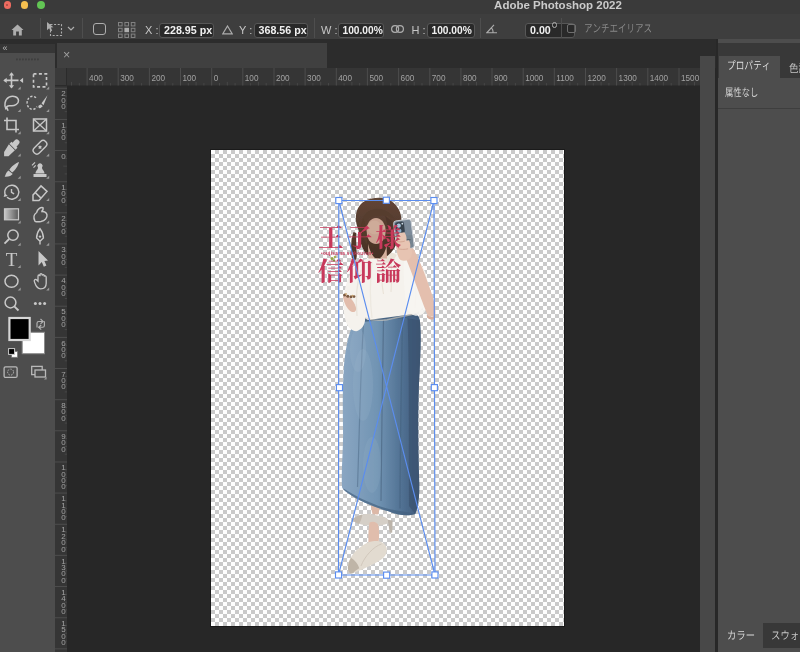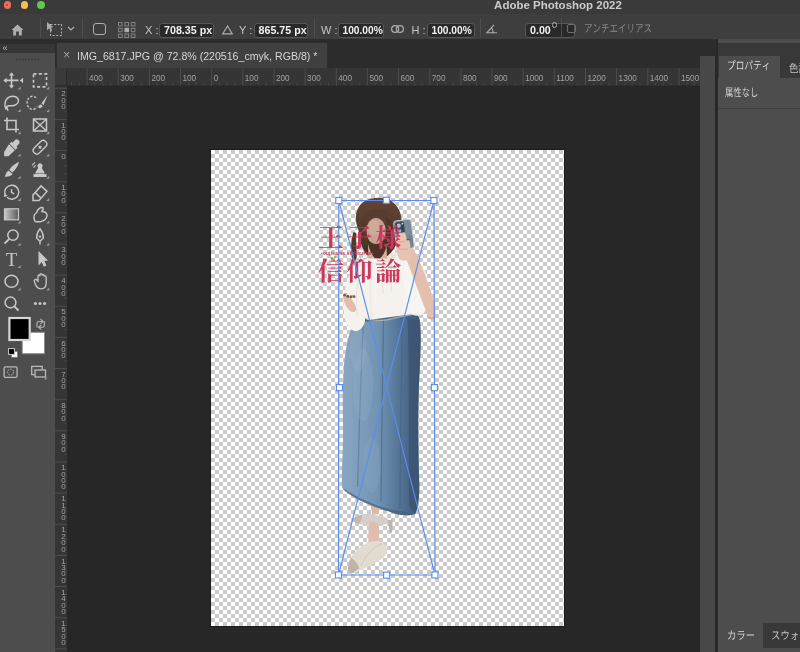--- a/index.html
+++ b/index.html
@@ -38,26 +38,26 @@
       <rect x="6.9" y="0.5" width="3.6" height="3.4" fill="none" stroke="#828282"></rect>
       <rect x="13.3" y="0.5" width="3.6" height="3.4" fill="none" stroke="#828282"></rect>
       <rect x="0.5" y="6.3" width="3.6" height="3.4" fill="none" stroke="#828282"></rect>
       <rect x="6.4" y="5.8" width="4.6" height="4.4" fill="#adadad"></rect>
       <rect x="13.3" y="6.3" width="3.6" height="3.4" fill="none" stroke="#828282"></rect>
       <rect x="0.5" y="12.1" width="3.6" height="3.4" fill="none" stroke="#828282"></rect>
       <rect x="6.9" y="12.1" width="3.6" height="3.4" fill="none" stroke="#828282"></rect>
       <rect x="13.3" y="12.1" width="3.6" height="3.4" fill="none" stroke="#828282"></rect>
     </svg>
     <div class="olabel" style="left:145px">X :</div>
-    <div class="field" style="left:159px;width:48.5px">708.35 px</div>
+    <div class="field" style="left:159px;width:48.5px">228.95 px</div>
     <svg class="abs" style="left:221.5px;top:10.5px" width="11" height="10" viewBox="0 0 11 10">
       <path d="M5.5 1 L10.3 8.9 L0.7 8.9 Z" fill="none" stroke="#adadad" stroke-width="1.2"></path>
     </svg>
     <div class="olabel" style="left:239px">Y :</div>
-    <div class="field" style="left:253.5px;width:48px">865.75 px</div>
+    <div class="field" style="left:253.5px;width:48px">368.56 px</div>
     <div class="vsep" style="left:314px"></div>
     <div class="olabel" style="left:321px">W :</div>
     <div class="field" style="left:337.5px;width:40.5px;font-size:10.2px">100.00%</div>
     <svg class="abs" style="left:391px;top:11px" width="13" height="8" viewBox="0 0 13 8">
 <g fill="none" stroke="#adadad" stroke-width="1.2">
         <rect x="0.6" y="0.6" width="7" height="6.8" rx="3.4"></rect>
         <rect x="5.4" y="0.6" width="7" height="6.8" rx="3.4"></rect>
       </g>
     </svg>
     <div class="olabel" style="left:411.5px">H :</div>
@@ -72,21 +72,20 @@
     <div class="abs" style="left:566.5px;top:10px;width:7px;height:7px;border:1.3px solid #6e6e6e;border-radius:2px"></div>
     <svg class="abs" style="left:584px;top:7px" width="69" height="14" viewBox="0 0 69 14">
       <g transform="translate(0,11.2) scale(0.7727,1)">
         <path d="M10.2 -7.4 9.7 -8.0C9.5 -7.9 9.1 -7.9 8.9 -7.9C8.3 -7.9 3.1 -7.9 2.6 -7.9C2.2 -7.9 1.7 -7.9 1.4 -8.0V-7.0C1.8 -7.0 2.2 -7.1 2.6 -7.1C3.1 -7.1 8.1 -7.1 8.9 -7.1C8.5 -6.4 7.5 -5.2 6.5 -4.6L7.2 -4.0C8.5 -4.9 9.5 -6.3 9.9 -7.0C10.0 -7.2 10.2 -7.3 10.2 -7.4ZM5.9 -6.0H4.9C4.9 -5.7 4.9 -5.5 4.9 -5.2C4.9 -3.4 4.7 -1.8 3.0 -0.7C2.7 -0.5 2.3 -0.4 2.0 -0.3L2.8 0.4C5.6 -1.0 5.9 -3.0 5.9 -6.0Z M13.5 -8.1 12.9 -7.4C13.7 -6.8 15.1 -5.7 15.6 -5.1L16.3 -5.8C15.7 -6.4 14.3 -7.5 13.5 -8.1ZM12.6 -0.7 13.1 0.2C15.0 -0.1 16.4 -0.8 17.5 -1.5C19.1 -2.5 20.4 -4.0 21.2 -5.4L20.6 -6.3C20.0 -5.0 18.6 -3.4 17.0 -2.3C15.9 -1.6 14.5 -1.0 12.6 -0.7Z M23.0 -5.0V-4.1C23.2 -4.1 23.6 -4.2 24.0 -4.2H27.2C27.1 -2.2 26.2 -1.0 24.4 -0.2L25.3 0.5C27.2 -0.6 28.0 -2.1 28.1 -4.2H31.2C31.5 -4.2 31.8 -4.1 32.0 -4.1V-5.0C31.8 -5.0 31.4 -5.0 31.2 -5.0H28.1V-7.1C28.9 -7.2 29.8 -7.4 30.3 -7.5C30.5 -7.6 30.7 -7.6 30.9 -7.7L30.4 -8.4C29.8 -8.2 28.5 -8.0 27.5 -7.8C26.3 -7.7 24.7 -7.6 23.8 -7.6L24.0 -6.8C24.9 -6.8 26.1 -6.9 27.2 -7.0V-5.0H23.9C23.6 -5.0 23.2 -5.0 23.0 -5.0Z M33.9 -1.4V-0.4C34.3 -0.5 34.6 -0.5 34.9 -0.5H42.2C42.4 -0.5 42.8 -0.5 43.1 -0.4V-1.4C42.8 -1.4 42.5 -1.4 42.2 -1.4H38.9V-6.4H41.6C41.9 -6.4 42.2 -6.4 42.5 -6.4V-7.4C42.2 -7.3 41.9 -7.3 41.6 -7.3H35.5C35.3 -7.3 34.9 -7.3 34.6 -7.4V-6.4C34.9 -6.4 35.3 -6.4 35.5 -6.4H38.0V-1.4H34.9C34.6 -1.4 34.3 -1.4 33.9 -1.4Z M44.9 -4.0 45.4 -3.1C46.9 -3.6 48.4 -4.2 49.6 -4.9V-0.8C49.6 -0.4 49.5 0.1 49.5 0.3H50.6C50.5 0.1 50.5 -0.4 50.5 -0.8V-5.5C51.6 -6.2 52.7 -7.1 53.5 -7.9L52.8 -8.6C52.0 -7.7 50.9 -6.7 49.8 -6.0C48.5 -5.3 46.8 -4.5 44.9 -4.0Z M63.5 -8.3H62.5C62.5 -8.1 62.6 -7.8 62.6 -7.4C62.6 -7.0 62.6 -6.1 62.6 -5.7C62.6 -3.6 62.4 -2.7 61.6 -1.8C61.0 -1.0 60.0 -0.6 59.0 -0.3L59.7 0.5C60.5 0.2 61.6 -0.3 62.3 -1.2C63.1 -2.1 63.5 -3.0 63.5 -5.6C63.5 -6.0 63.5 -7.0 63.5 -7.4C63.5 -7.8 63.5 -8.1 63.5 -8.3ZM58.4 -8.3H57.4C57.5 -8.1 57.5 -7.7 57.5 -7.5C57.5 -7.1 57.5 -4.3 57.5 -3.8C57.5 -3.5 57.4 -3.1 57.4 -3.0H58.4C58.4 -3.2 58.4 -3.5 58.4 -3.8C58.4 -4.3 58.4 -7.1 58.4 -7.5C58.4 -7.7 58.4 -8.1 58.4 -8.3Z M76.2 -7.4 75.7 -8.0C75.5 -7.9 75.1 -7.9 74.9 -7.9C74.3 -7.9 69.1 -7.9 68.6 -7.9C68.2 -7.9 67.7 -7.9 67.4 -8.0V-7.0C67.8 -7.0 68.2 -7.1 68.6 -7.1C69.1 -7.1 74.1 -7.1 74.9 -7.1C74.5 -6.4 73.5 -5.2 72.5 -4.6L73.2 -4.0C74.5 -4.9 75.5 -6.3 75.9 -7.0C76.0 -7.2 76.2 -7.3 76.2 -7.4ZM71.9 -6.0H70.9C70.9 -5.7 70.9 -5.5 70.9 -5.2C70.9 -3.4 70.7 -1.8 69.0 -0.7C68.7 -0.5 68.3 -0.4 68.0 -0.3L68.8 0.4C71.6 -1.0 71.9 -3.0 71.9 -6.0Z M85.8 -7.4 85.2 -7.8C85.1 -7.7 84.8 -7.7 84.4 -7.7C84.0 -7.7 80.6 -7.7 80.2 -7.7C79.8 -7.7 79.2 -7.7 79.1 -7.8V-6.8C79.2 -6.8 79.8 -6.8 80.2 -6.8C80.6 -6.8 84.1 -6.8 84.5 -6.8C84.2 -5.9 83.4 -4.6 82.6 -3.8C81.5 -2.5 79.9 -1.2 78.1 -0.5L78.8 0.2C80.4 -0.5 81.9 -1.7 83.1 -3.0C84.2 -2.0 85.4 -0.7 86.1 0.3L86.9 -0.4C86.2 -1.2 84.8 -2.7 83.7 -3.7C84.5 -4.6 85.2 -5.9 85.5 -6.9C85.6 -7.0 85.7 -7.3 85.8 -7.4Z" fill="#8b8b8b"></path>
       </g>
     </svg>
   </div>
 <div class="abs" style="left:55px;top:39px;width:661px;height:29px;background:#2c2c2c">
     <div class="abs" style="left:2px;top:4px;width:270px;height:25px;background:#404040">
       <div class="abs" style="left:6px;top:4.5px;font-size:12.5px;color:#9f9f9f">×</div>
-      <div class="abs" style="left:20px;top:6.5px;font-size:10.6px;font-weight:400;color:#d6d6d6;white-space:nowrap">IMG_6817.JPG @ 72.8% (220516_cmyk, RGB/8) *</div>
     </div>
   </div>
 <svg class="abs" style="left:0;top:39px" width="55" height="613" viewBox="0 0 55 613">
     <rect x="0" y="0" width="55" height="613" fill="#4d4d4d"></rect>
     <rect x="0" y="0" width="55" height="5" fill="#2c2c2c"></rect>
     <rect x="0" y="5" width="55" height="9" fill="#363636"></rect>
     <text x="2.5" y="12" font-size="9" fill="#b9b9b9">«</text>
     <g fill="#3e3e3e">
       <rect x="16" y="19.5" width="1.8" height="1.8"></rect>
       <rect x="19" y="19.5" width="1.8" height="1.8"></rect>

